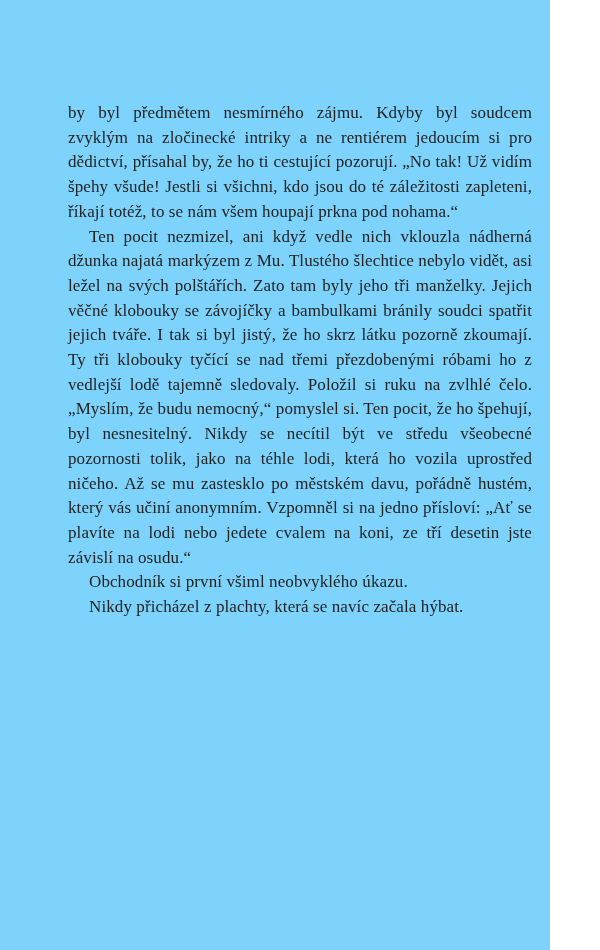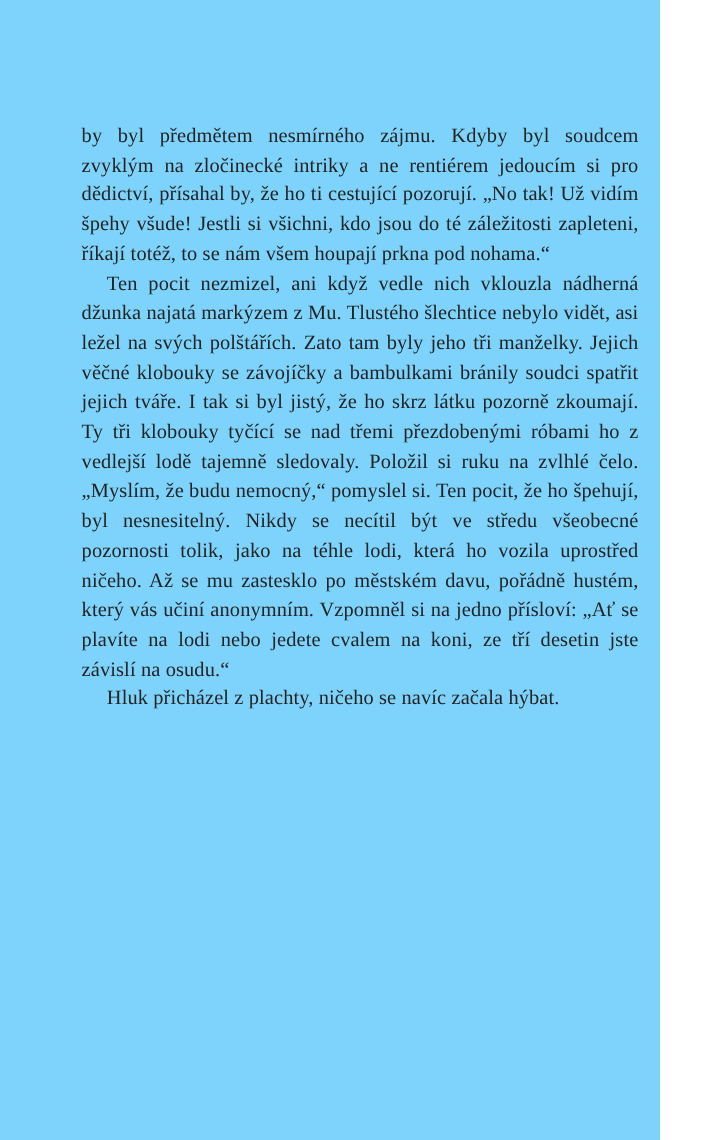--- a/index.html
+++ b/index.html
@@ -43,16 +43,17 @@
     color: #2a2a2a;
   }
 </style>
 </head>
 <body>
 
 <div class="page">
   <div class="text-block">
       <p>by byl předmětem nesmírného zájmu. Kdyby byl soudcem zvyklým na zločinecké intriky a ne rentiérem jedoucím si pro dědictví, přísahal by, že ho ti cestující pozorují. „No tak! Už vidím špehy všude! Jestli si všichni, kdo jsou do té záležitosti zapleteni, říkají totéž, to se nám všem houpají prkna pod nohama.“</p>
       <p class="indent">Ten pocit nezmizel, ani když vedle nich vklouzla nádherná džunka najatá markýzem z Mu. Tlustého šlechtice nebylo vidět, asi ležel na svých polštářích. Zato tam byly jeho tři manželky. Jejich věčné klobouky se závojíčky a bambulkami bránily soudci spatřit jejich tváře. I tak si byl jistý, že ho skrz látku pozorně zkoumají. Ty tři klobouky tyčící se nad třemi přezdobenými róbami ho z vedlejší lodě tajemně sledovaly. Položil si ruku na zvlhlé čelo. „Myslím, že budu nemocný,“ pomyslel si. Ten pocit, že ho špehují, byl nesnesitelný. Nikdy se necítil být ve středu všeobecné pozornosti tolik, jako na téhle lodi, která ho vozila uprostřed ničeho. Až se mu zastesklo po městském davu, pořádně hustém, který vás učiní anonymním. Vzpomněl si na jedno přísloví: „Ať se plavíte na lodi nebo jedete cvalem na koni, ze tří desetin jste závislí na osudu.“</p>
-      <p class="indent">Hluk přicházel z plachty, ničeho se navíc začala hýbat.</p>
+      <p class="indent">Obchodník si první všiml neobvyklého úkazu.</p>
+      <p class="indent">Nikdy přicházel z plachty, která se navíc začala hýbat.</p>
     </div>
   <div class="page-number">47</div>
 </div>
 
 </body></html>

